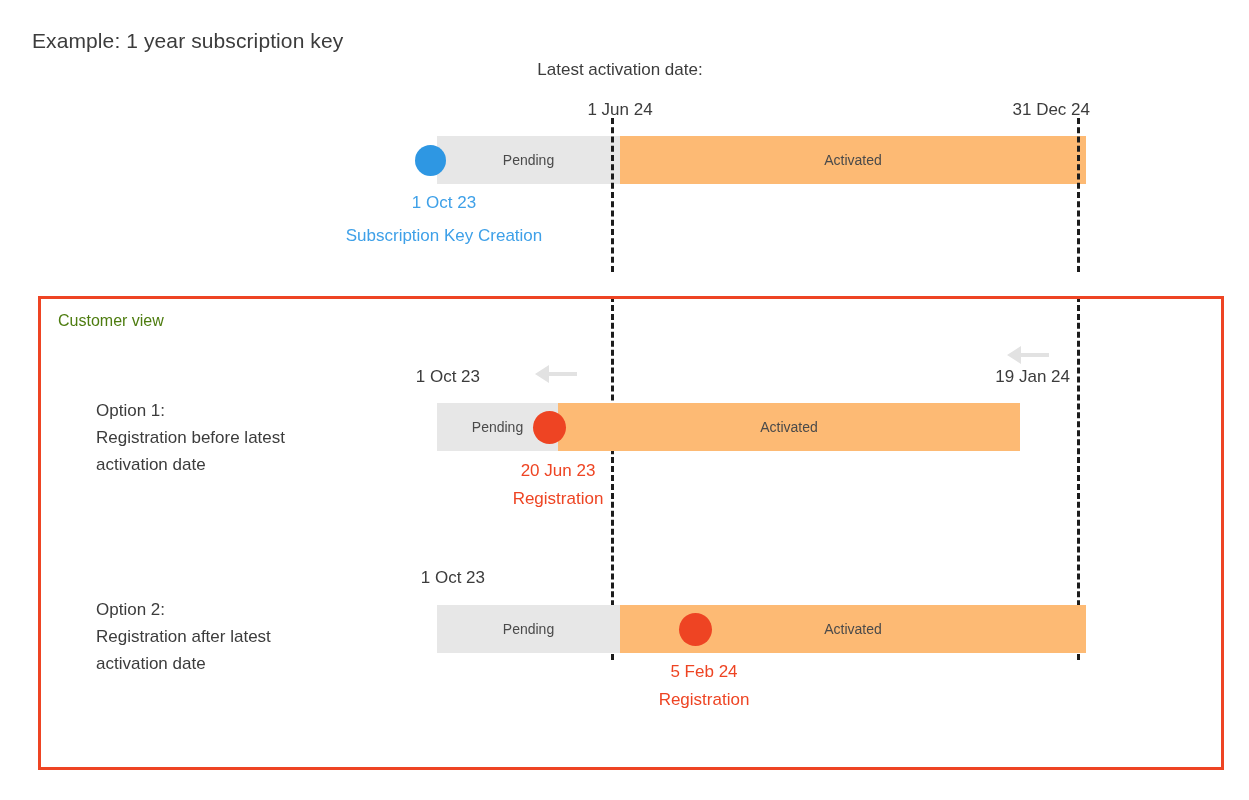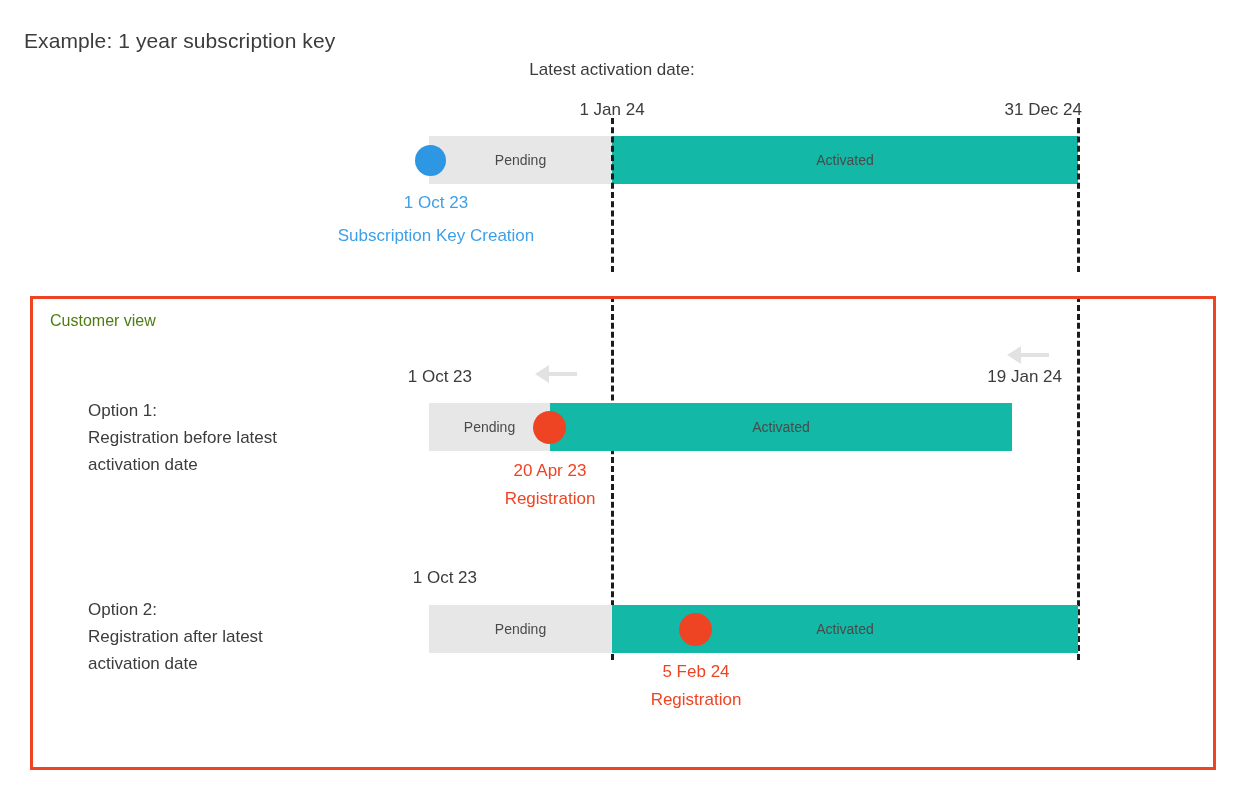--- a/index.html
+++ b/index.html
@@ -8,21 +8,21 @@
     background: #ffffff;
   }
   body {
     width: 1249px;
     height: 800px;
     position: relative;
     font-family: "Liberation Sans", sans-serif;
     color: #3c3c3c;
     overflow: hidden;
   }
-  .abs { position: absolute; }
+  .abs { position: absolute; margin-left: 8px; }
 
   
   #page-title {
     left: 24px;
     top: 29px;
     font-size: 21px;
     color: #3c3c3c;
     letter-spacing: 0.1px;
     white-space: nowrap;
   }
@@ -43,21 +43,21 @@
     align-items: center;
   }
   .seg {
     height: 100%;
     display: flex;
     align-items: center;
     justify-content: center;
     box-sizing: border-box;
   }
   .seg-pending { background: #e7e7e7; }
-  .seg-active  { background: #14b8a6; }
+  .seg-active  { background: #fdba74; }
   .seg-label {
     font-size: 14px;
     color: #4a4a4a;
     white-space: nowrap;
   }
 
   
   .dot {
     position: absolute;
     border-radius: 50%;
@@ -115,21 +115,21 @@
 </style>
 </head>
 <body>
 
 <div class="abs" id="page-title">Example: 1 year subscription key</div>
 
 <div>
 
   <div class="abs lbl center" style="left:452px; top:60px; width:320px;">Latest activation date:</div>
 
-  <div class="abs lbl center" style="left:492px; top:100px; width:240px;">1 Jan 24</div>
+  <div class="abs lbl center" style="left:492px; top:100px; width:240px;">1 Jun 24</div>
 
   <div class="abs lbl right" style="left:878px; top:100px; width:204px;">31 Dec 24</div>
 
   <div class="abs bar" style="left:429px; top:136px; width:649px;">
     <div class="seg seg-pending" style="width:183px;">
       <span class="seg-label">Pending</span>
     </div>
     <div class="seg seg-active" style="width:466px;">
       <span class="seg-label">Activated</span>
     </div>
@@ -172,21 +172,21 @@
     <div class="seg seg-pending" style="width:121px;">
       <span class="seg-label">Pending</span>
     </div>
     <div class="seg seg-active" style="width:462px;">
       <span class="seg-label">Activated</span>
     </div>
   </div>
 
   <div class="dot dot-red" style="left:533px; top:411px; width:33px; height:33px;"></div>
 
-  <div class="abs anno-red center" style="left:450px; top:461px; width:200px;">20 Apr 23</div>
+  <div class="abs anno-red center" style="left:450px; top:461px; width:200px;">20 Jun 23</div>
   <div class="abs anno-red center" style="left:450px; top:489px; width:200px;">Registration</div>
 </div>
 
 <div>
 
   <div class="abs opt-desc" style="left:88px; top:596px; width:320px;">Option 2:</div>
   <div class="abs opt-desc" style="left:88px; top:623px; width:330px;">Registration after latest
 activation date</div>
 
   <div class="abs lbl right" style="left:315px; top:568px; width:162px;">1 Oct 23</div>

